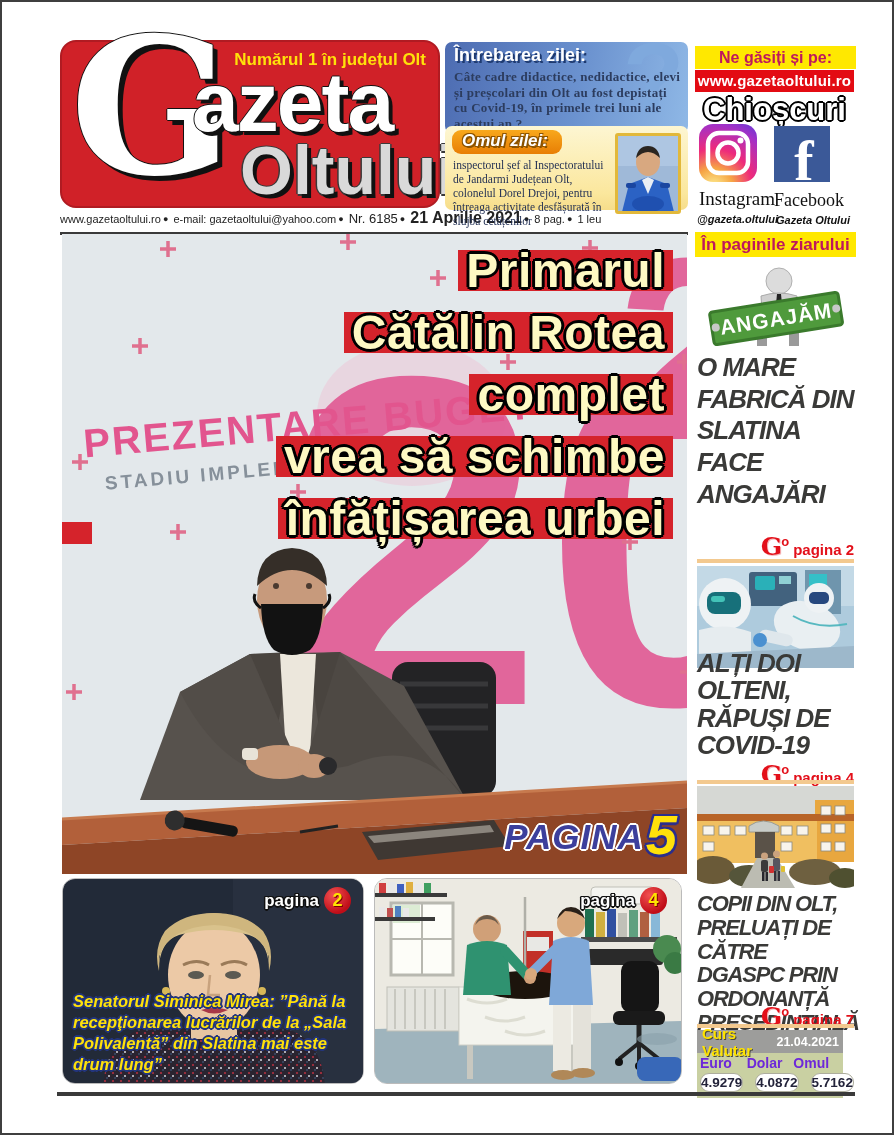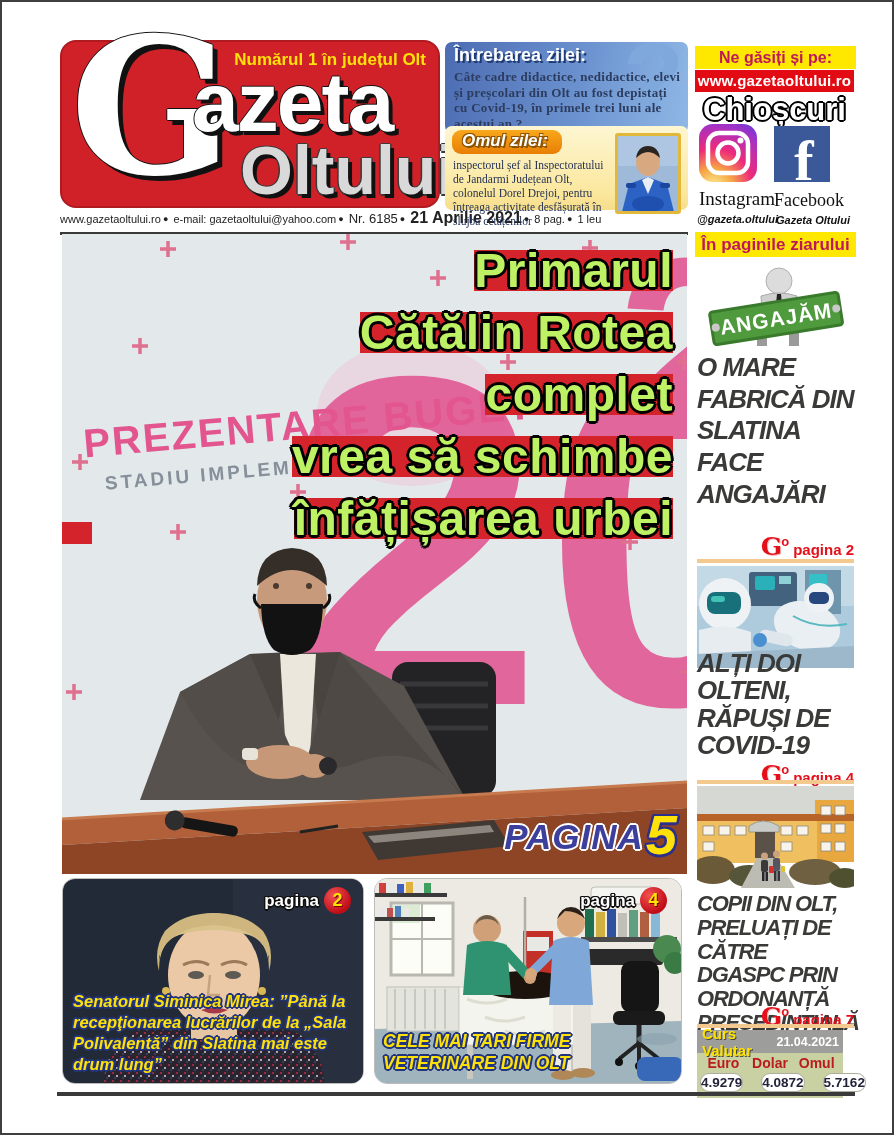--- a/index.html
+++ b/index.html
@@ -64,29 +64,29 @@
   .oline { left:695px; width:157px; height:4px; background:#f3c98f; }
   .sb-photo { left:695px; width:157px; overflow:hidden; }
 
   
   .curs { left:695px; top:1028px; width:146px; }
   .curs-head { height:23px; background:#9d9d9b; display:flex; justify-content:space-between; align-items:center; padding:0 4px 0 5px; }
   .curs-title { font-size:15px; font-weight:900; color:#ffe300; text-shadow:1px 1px 0 #4a4a3a; }
   .curs-date { font-size:12.5px; font-weight:bold; color:#fff; }
   .curs-body { background:#c9d0a2; padding:2px 3px 6px; }
   .curs-names { display:flex; }
-  .curs-names span { flex:1; text-align:center; font-size:14px; font-weight:900; color:#b91c1c; }
-  .curs-pills { display:flex; gap:18px; margin-top:2px; }
+  .curs-names span { flex:1; text-align:left; font-size:14px; font-weight:900; color:#6d28d9; }
+  .curs-pills { display:flex; gap:12px; margin-top:2px; }
   .curs-pills span { flex:1; background:#fff; border:1px solid #adad9d; border-radius:9px; text-align:center; font-size:13.5px; font-weight:900; color:#23233a; padding:1px 0; }
 
   
   .main-photo { left:60px; top:232px; width:625px; height:640px; overflow:hidden; }
   .headline { left:0; right:14px; top:16px; text-align:right; }
   .headline div { margin-bottom:21px; }
-  .headline span { display:inline-block; background:#d5232b; padding:3px 0 2px; line-height:0.74; font-size:48px; font-weight:900; color:#bef264; letter-spacing:0.5px; }
+  .headline span { display:inline-block; background:#d5232b; padding:3px 8px 2px; line-height:0.74; font-size:48px; font-weight:900; color:#fef9c3; letter-spacing:0.5px; }
   .pagina5 { right:10px; bottom:12px; font-style:italic; font-weight:900; }
   .pagina5 .pg { font-size:35px; color:#3c3f9c; letter-spacing:1px; }
   .pagina5 .n5 { font-size:56px; color:#ffe10a; margin-left:2px; position:relative; top:5px;
      text-shadow:2.5px 0 0 #2b2e8c,-2.5px 0 0 #2b2e8c,0 2.5px 0 #2b2e8c,0 -2.5px 0 #2b2e8c,1.8px 1.8px 0 #2b2e8c,-1.8px 1.8px 0 #2b2e8c,1.8px -1.8px 0 #2b2e8c,-1.8px -1.8px 0 #2b2e8c; }
 
   
   .bbox { top:876px; height:206px; border-radius:13px; overflow:hidden; border:1px solid #bbb; }
   .bbox-l { left:60px; width:302px; }
   .bbox-m { left:372px; width:308px; }
   .pbadge { top:8px; display:flex; align-items:center; gap:5px; }
@@ -486,18 +486,17 @@
           <circle cx="284" cy="183" r="4" fill="#111"></circle>
           <circle cx="264" cy="187" r="4" fill="#111"></circle>
       </g>
       <rect x="262" y="178" width="46" height="24" rx="8" fill="#3868b8"></rect>
       <ellipse cx="282" cy="160" rx="20" ry="6" fill="#8aa0aa" opacity="0.6"></ellipse>
     </svg>
     <div class="abs pbadge pbadge-m">
       <span class="lbl o-blk15">pagina</span>
       <span class="circ">4</span>
     </div>
-    <div class="abs bcap bcap-m o-nvy2">CELE MAI TARI FIRME VETERINARE DIN OLT</div>
   </div>
 
   <div class="abs bottom-rule"></div>
 
 </div>
 
 </body></html>

